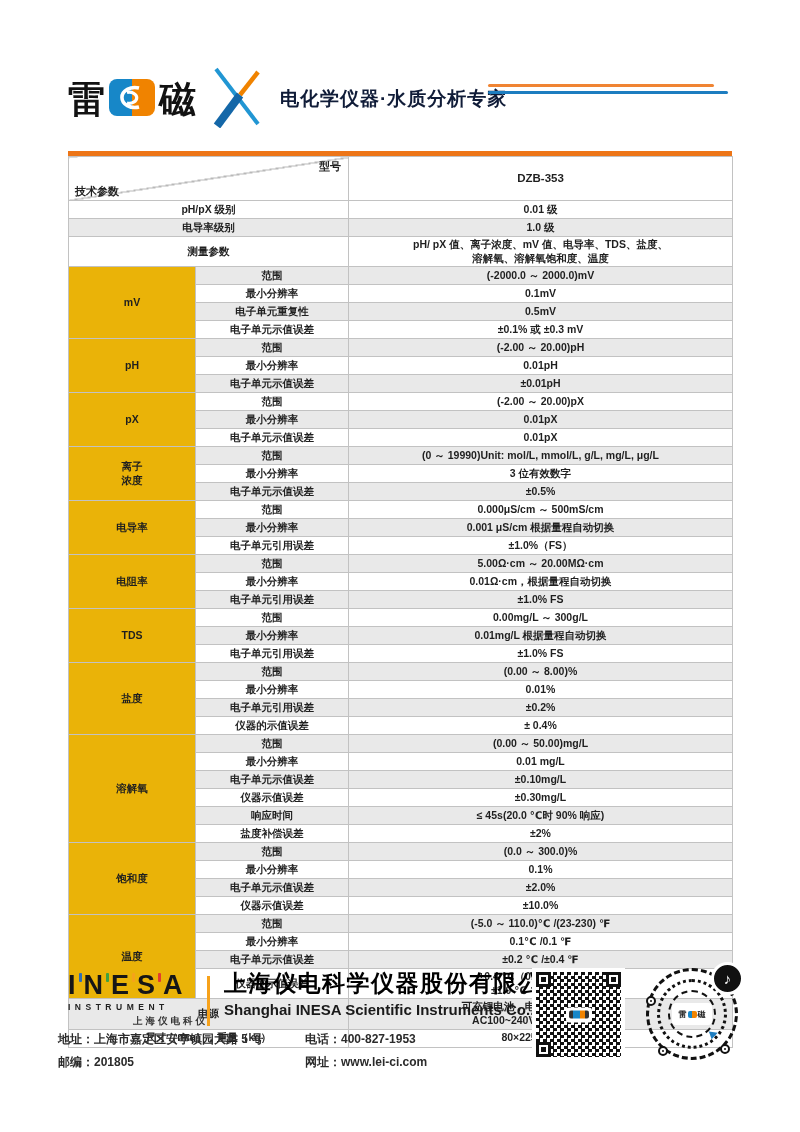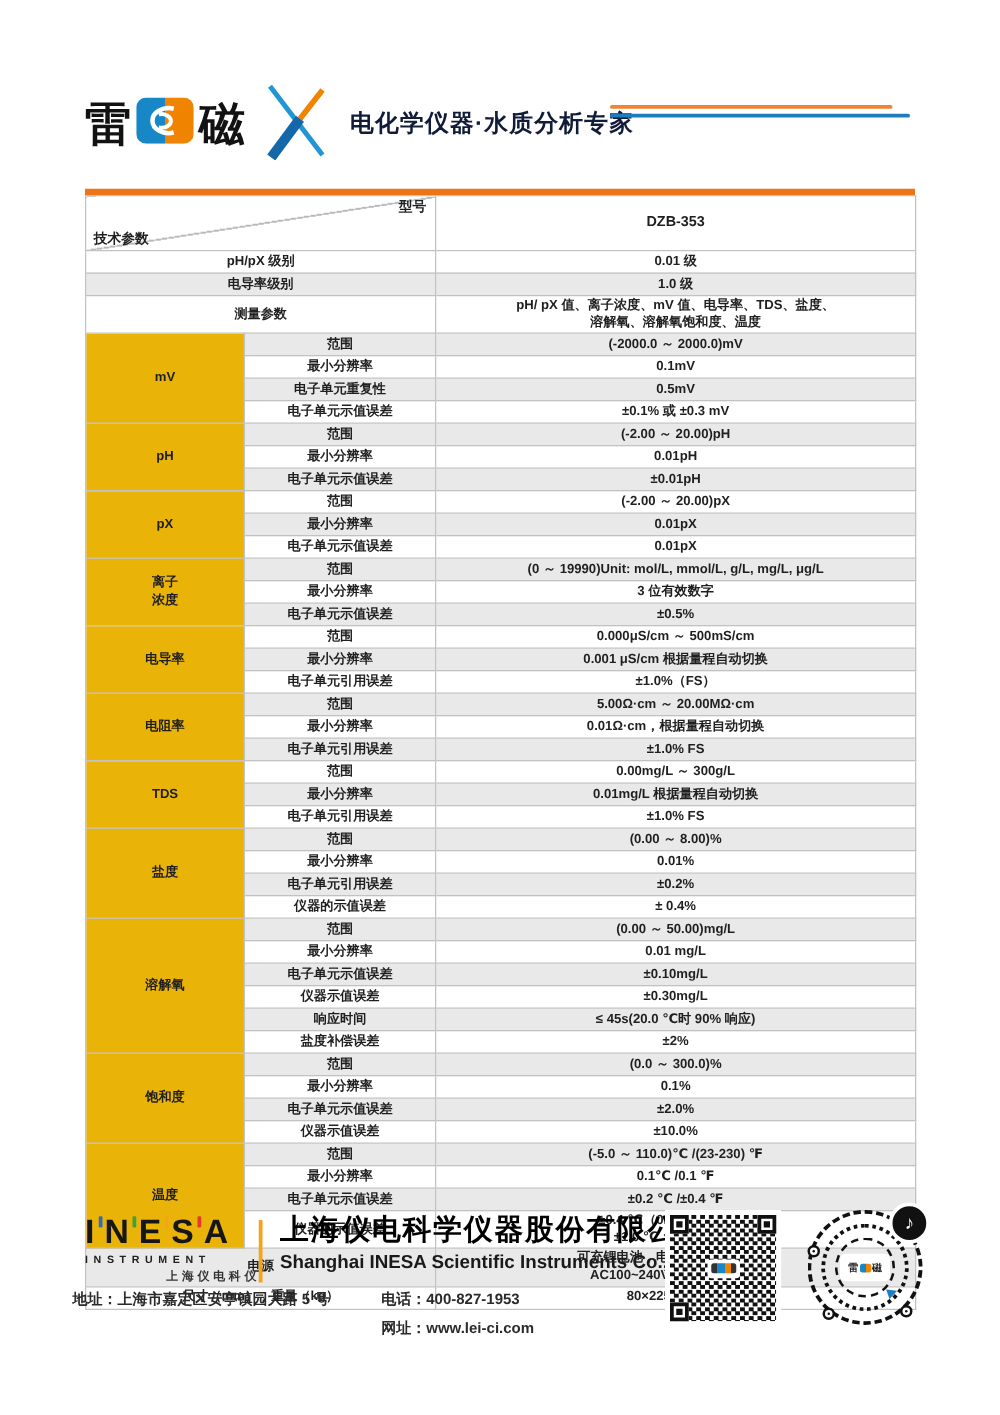--- a/index.html
+++ b/index.html
@@ -372,19 +372,20 @@
       <span class="qrc-char">雷</span>
       <span class="qrc-icon"></span>
       <span class="qrc-char">磁</span>
     </div>
     <div class="plane"></div>
     <div class="tiktok-badge">♪</div>
   </div>
 
   <div class="addr-block addr-left">
     <div><span>地址：</span><span>上海市嘉定区安亭镇园大路 5 号</span></div>
+    <div><span>邮编：</span><span>201805</span></div>
   </div>
   <div class="addr-block addr-right">
     <div><span>电话：</span><span>400-827-1953</span></div>
     <div><span>网址：</span><span>www.lei-ci.com</span></div>
   </div>
 
 </div>
 
 </body></html>

